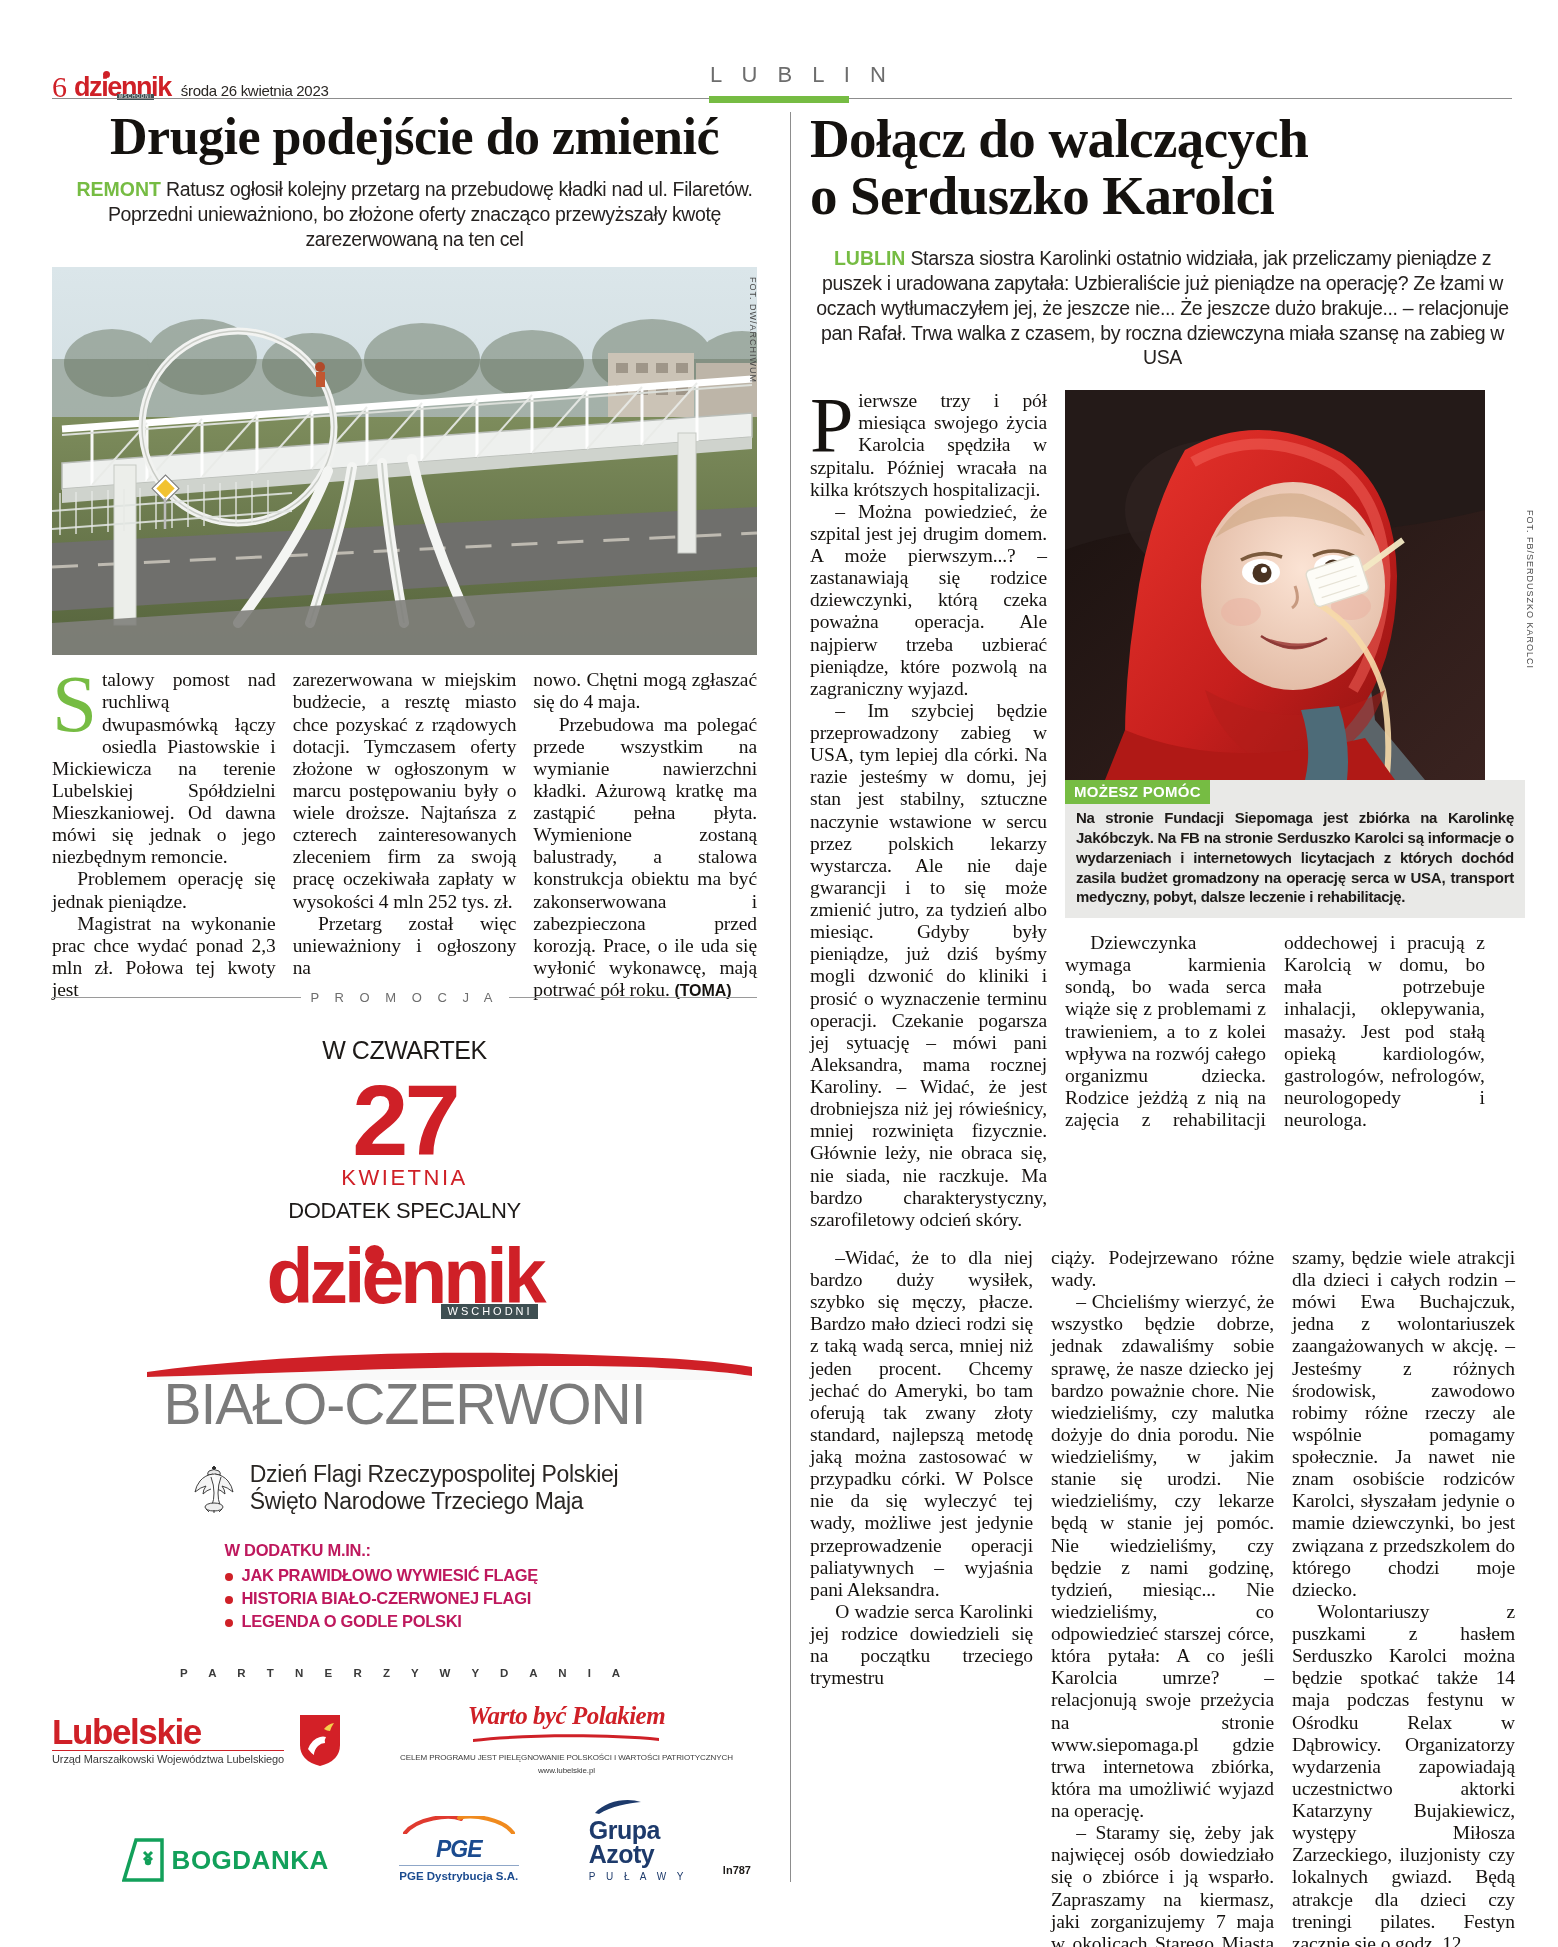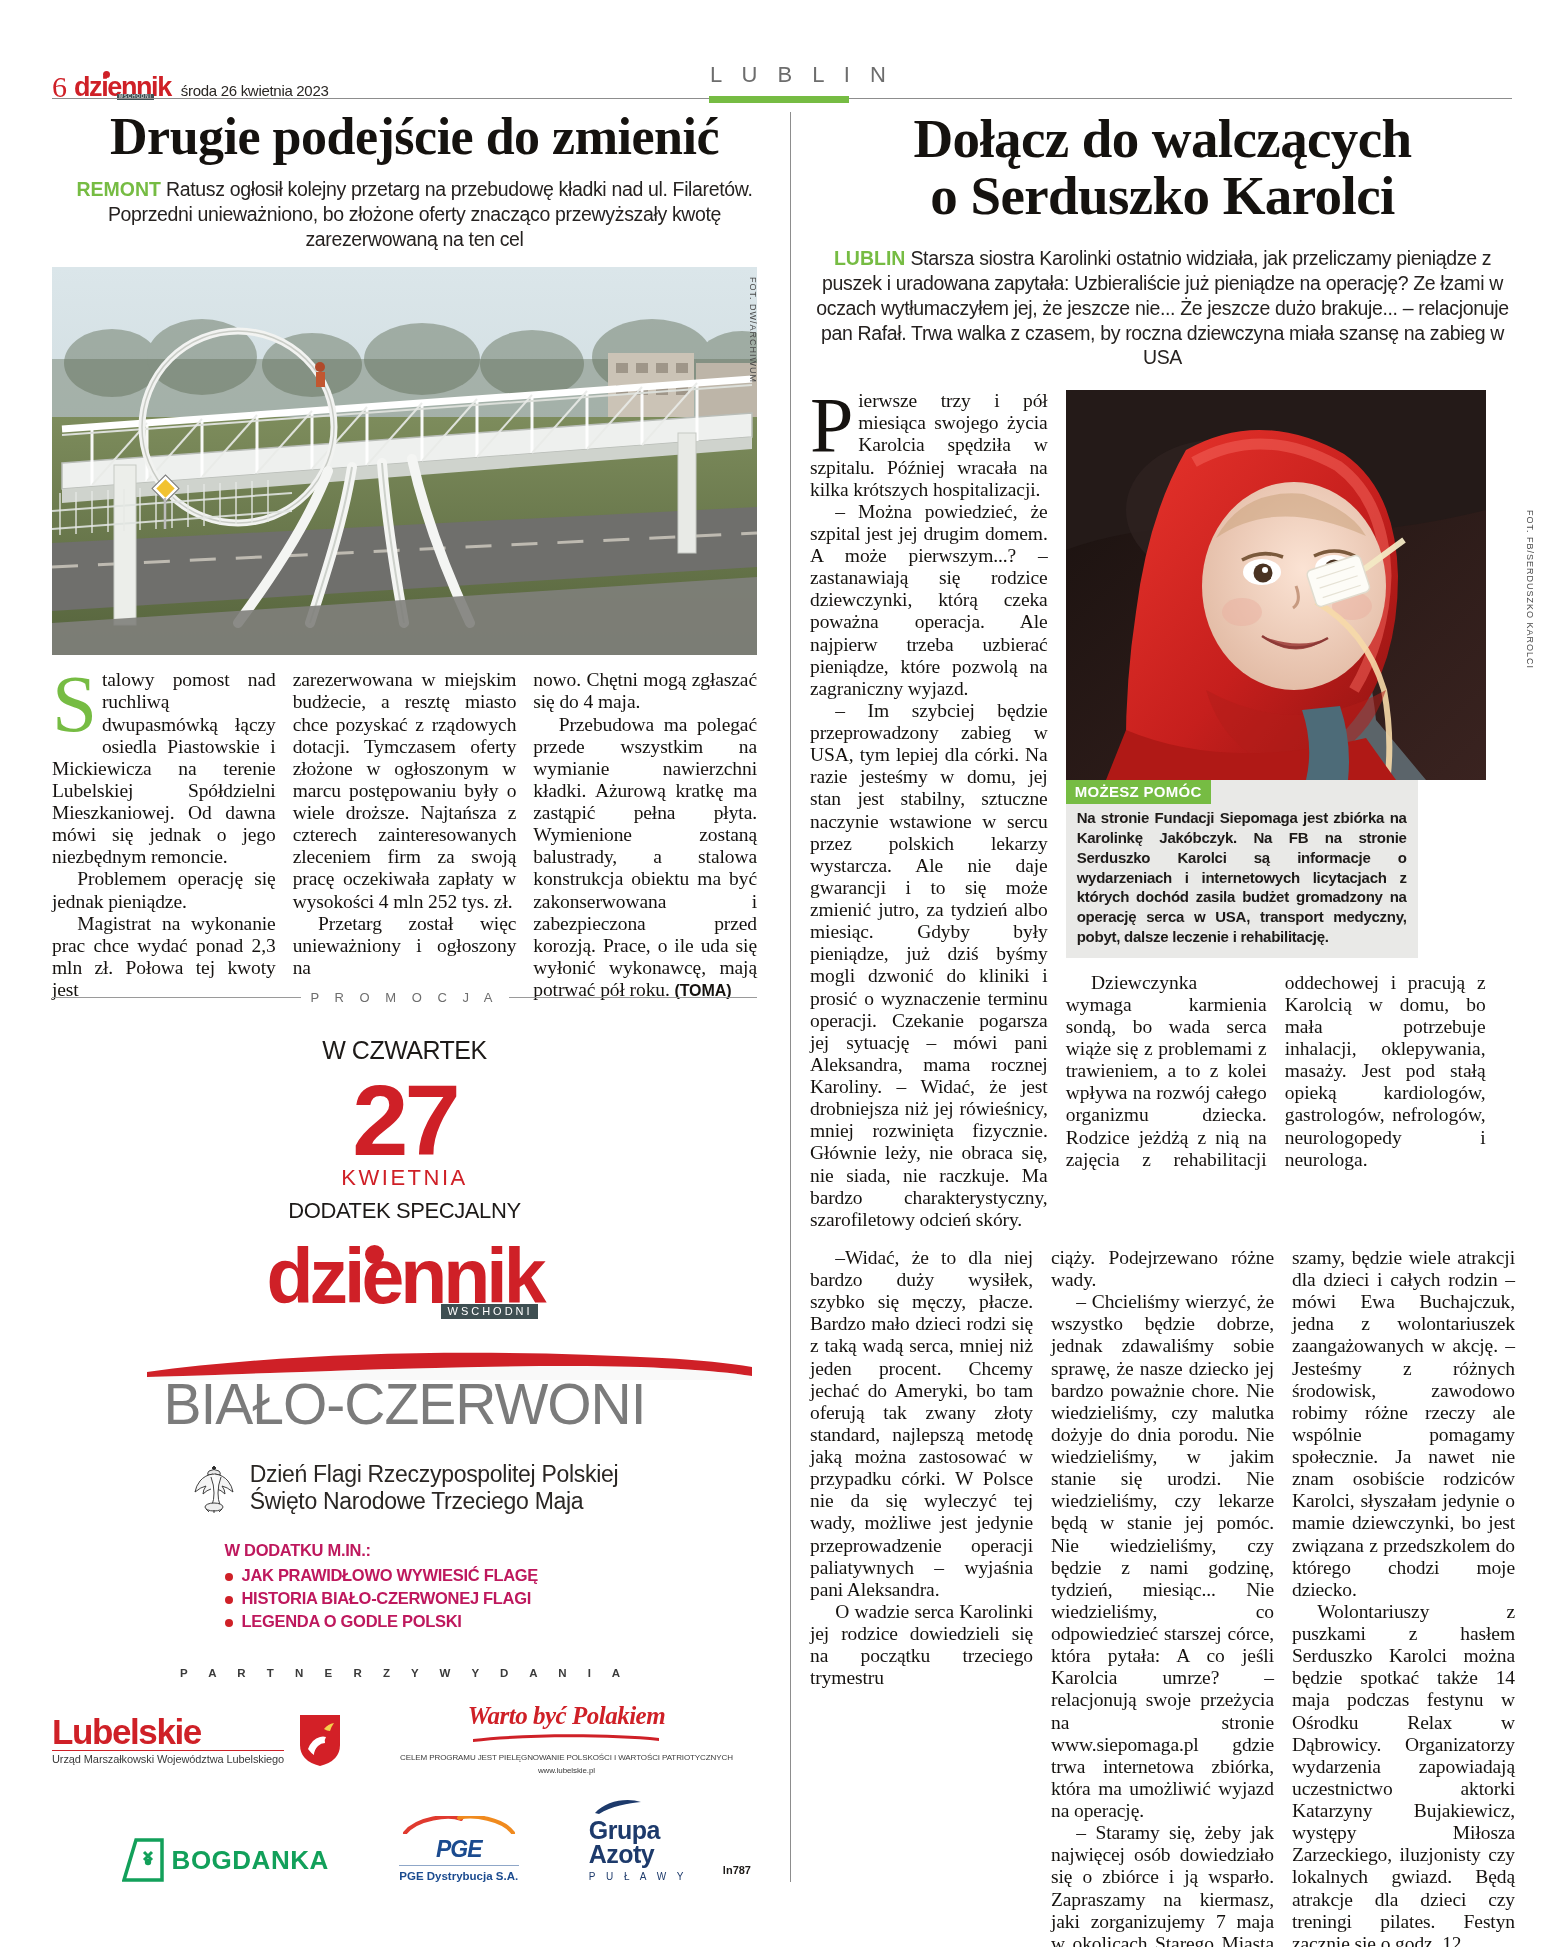--- a/index.html
+++ b/index.html
@@ -218,21 +218,21 @@
     font-family:"Liberation Sans", sans-serif; font-weight:700; font-size:11px; color:#1d1a18;
   }
 
   
   .vrule{ position:absolute; left:790px; top:112px; width:1px; height:1770px; background:#8d8d8d; }
 
   
   .right-col{ position:absolute; left:810px; top:110px; width:705px; }
   .headline-right{
     font-family:"Liberation Serif", serif; font-weight:700;
-    font-size:55px; line-height:1.04; color:#15120f; text-align:center;
+    font-size:55px; line-height:1.04; color:#15120f; text-align:left;
     margin:0 0 22px 0; letter-spacing:-0.6px;
   }
   .deck-right{
     font-family:"Liberation Sans", sans-serif; font-size:19.5px; line-height:1.27;
     text-align:center; color:#262220; margin:0 0 20px 0; letter-spacing:-0.35px;
   }
   .deck-right .kicker{ color:#76bc43; font-weight:700; letter-spacing:0; }
 
   .right-top{ display:flex; gap:18px; }
   .right-top-col{ width:238px; }
@@ -246,21 +246,21 @@
   .photo-right{
     position:relative; width:420px; height:390px; overflow:hidden; background:#2a1714;
   }
   .photo-credit-r{
     position:absolute; right:-20px; top:120px;
     writing-mode:vertical-rl;
     font-family:"Liberation Sans", sans-serif; font-size:9px; letter-spacing:1px;
     color:#4a4a4a;
   }
   .infobox{
-    width:352px; background:#e9e9e7; margin-top:0; padding:0 0 11px 0;
+    width:460px; background:#e9e9e7; margin-top:0; padding:0 0 11px 0;
   }
   .infobox .hd{
     display:inline-block; background:#76bc43; color:#ffffff;
     font-family:"Liberation Sans", sans-serif; font-weight:700; font-size:15px;
     letter-spacing:0.3px; padding:3px 9px 4px 9px; margin:0 0 4px 0;
   }
   .infobox .txt{
     font-family:"Liberation Sans", sans-serif; font-weight:700; font-size:15px;
     line-height:1.32; color:#1d1a18; padding:0 11px; letter-spacing:-0.25px;
     text-align:justify;

